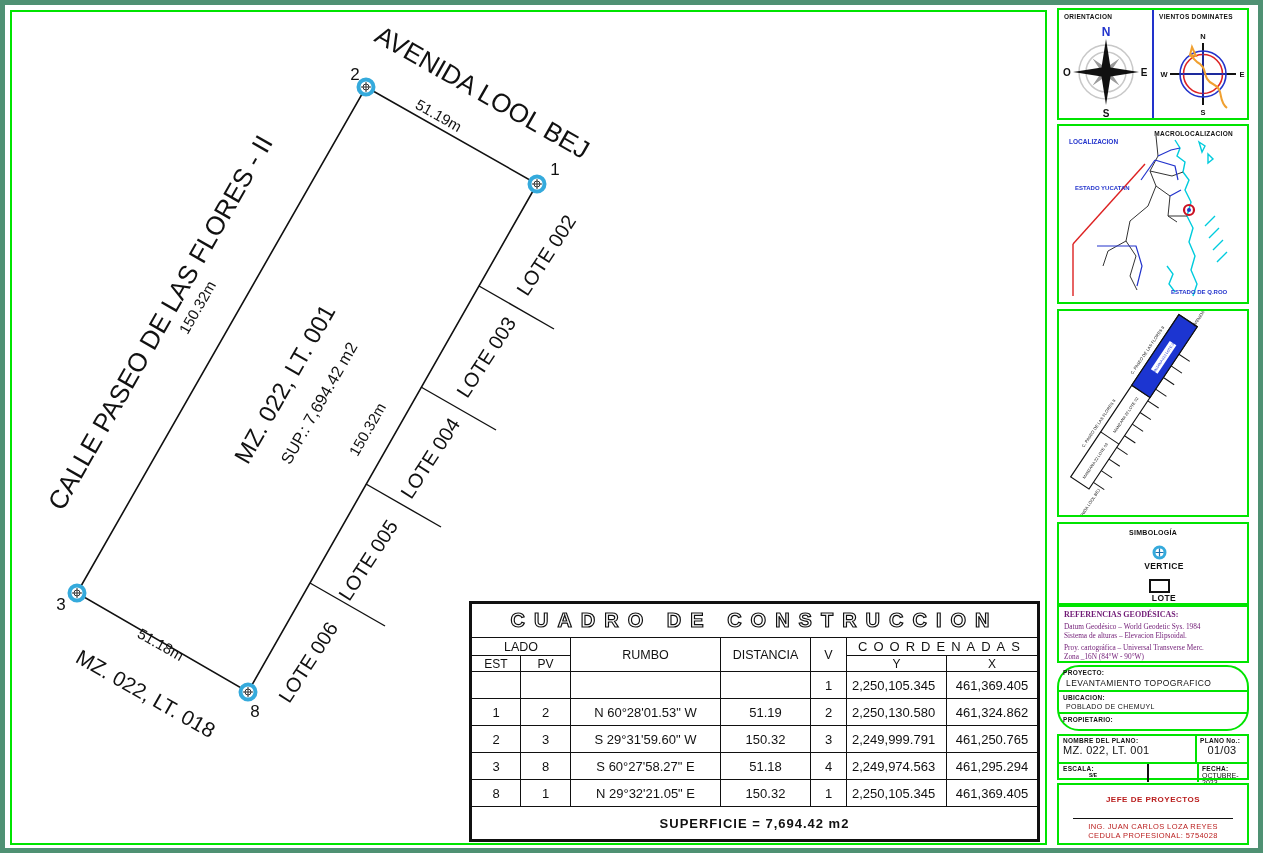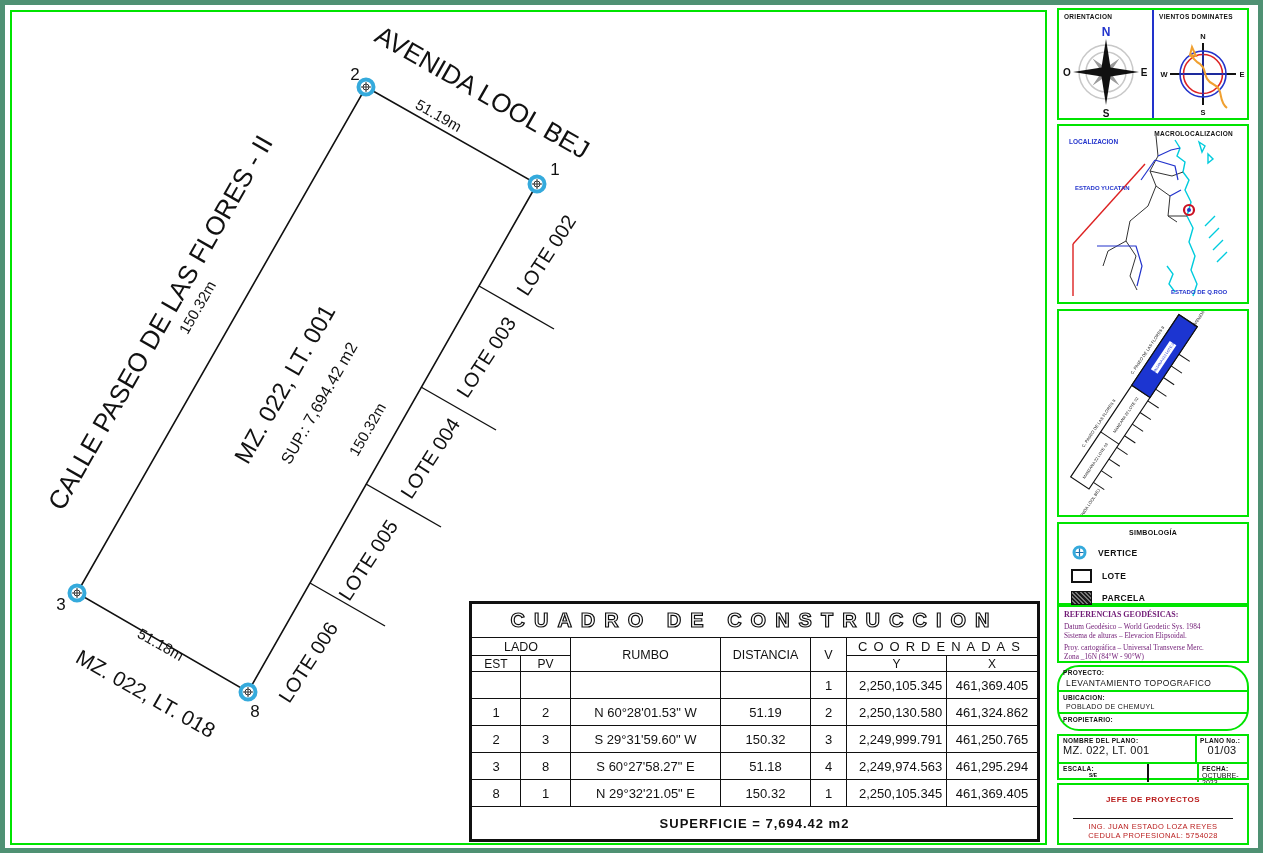--- a/index.html
+++ b/index.html
@@ -22,40 +22,40 @@
   .ctable td,.ctable th{border:1.5px solid #111;padding:0;text-align:center;vertical-align:middle;font-weight:normal;}
   .ctable{border:3px solid #111;}
   .ctable .title-cell{
     height:33px;font-size:20px;font-weight:bold;letter-spacing:9px;
     color:#701a75;-webkit-text-fill-color:#fff;-webkit-text-stroke:1.2px #111;
   }
   .ctable .h1{height:17px;font-size:12.5px;}
   .ctable .h2{height:15px;font-size:12px;}
   .ctable .coord-head{letter-spacing:6px;font-size:13px;}
   .ctable .drow td{height:26px;font-size:13px;}
-  .ctable .drow .ycell{text-align:left;padding-left:12px;}
+  .ctable .drow .ycell{text-align:left;padding-left:5px;}
   .ctable .foot{height:32px;font-size:13px;font-weight:bold;letter-spacing:1px;}
 
   
   .panel{position:absolute;left:1057px;width:192px;border:2px solid #00e400;background:#fff;box-sizing:border-box;}
   .ptitle{font-size:6.5px;font-weight:bold;color:#111;letter-spacing:.3px;}
   .panel-a{top:8px;height:112px;display:flex;}
   .panel-a .half{position:relative;width:50%;height:100%;}
   .panel-a .half.first{border-right:2px solid #2233cc;}
   .panel-a .ptitle{position:absolute;top:3px;left:5px;}
   .panel-a svg{position:absolute;left:0;top:8px;}
 
   .panel-b{top:124px;height:180px;}
   .panel-b .ptitle{position:absolute;top:4px;right:14px;}
 
   .panel-c{top:309px;height:208px;}
 
   .panel-d{top:522px;height:83px;}
   .panel-d .ptitle{text-align:center;margin-top:5px;font-size:7px;}
-  .legend-item{display:flex;align-items:center;margin:8px 0 0 12px;}
+  .legend-item{display:flex;align-items:center;margin:8px 0 0 12px;flex-direction:column;}
   .legend-item .lab{font-size:8.5px;font-weight:bold;color:#111;margin-left:10px;letter-spacing:.4px;}
   .swatch-lote{width:17px;height:10px;border:2px solid #111;background:#fff;}
   .swatch-parcela{width:19px;height:12px;border:1px solid #111;
     background:repeating-linear-gradient(45deg,#1a1a1a 0 1.5px,#777 1.5px 3px);}
 
   .panel-e{top:605px;height:58px;font-family:"Liberation Serif",serif;color:#701a75;padding:3px 5px;}
   .panel-e .rtitle{font-size:8px;font-weight:bold;}
   .panel-e .rline{font-size:7.3px;line-height:8.6px;}
   .panel-e .gap{height:4px;}
 
@@ -404,15 +404,15 @@
     <div class="pg-fecha">
       <div class="ptitle">FECHA:</div>
       <div class="f-val">OCTUBRE-2023</div>
     </div>
   </div>
 </div>
 
 <div class="panel panel-h">
   <div class="jt">JEFE DE PROYECTOS</div>
   <hr class="sig">
-  <div class="nm">ING. JUAN ESTADO LOZA REYES</div>
+  <div class="nm">ING. JUAN CARLOS LOZA REYES</div>
   <div class="nm">CEDULA PROFESIONAL: 5754028</div>
 </div>
 
 </body></html>

